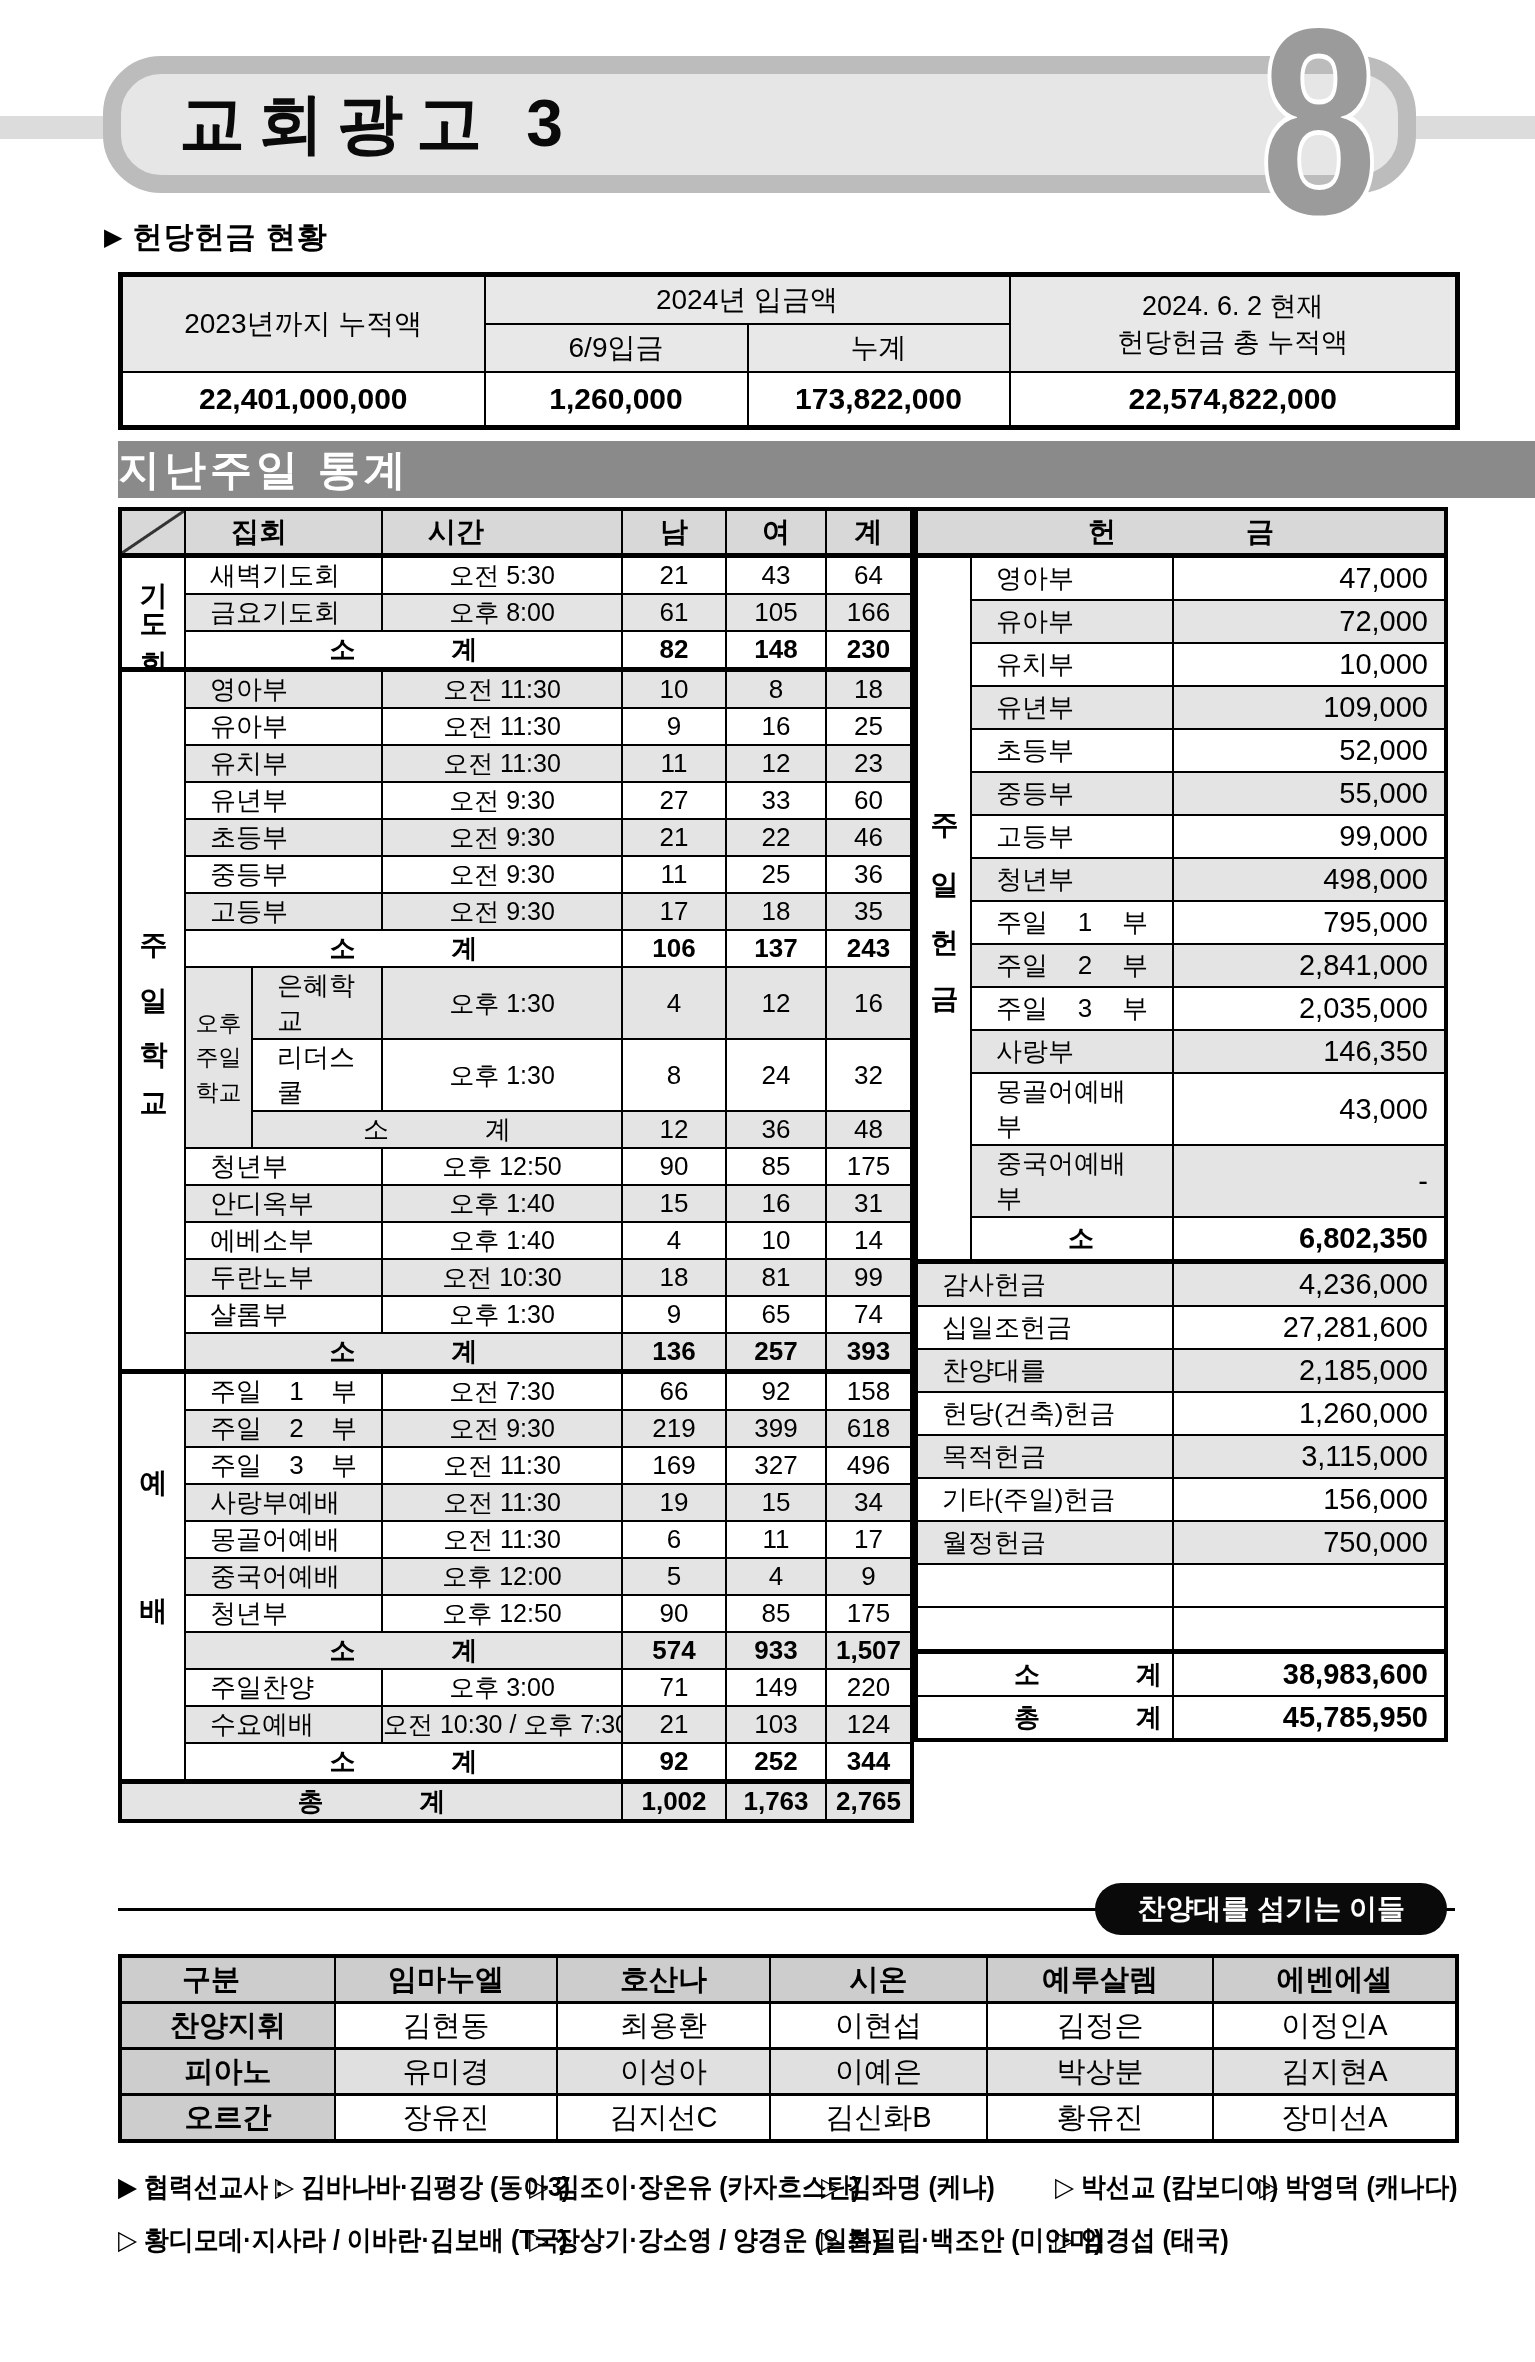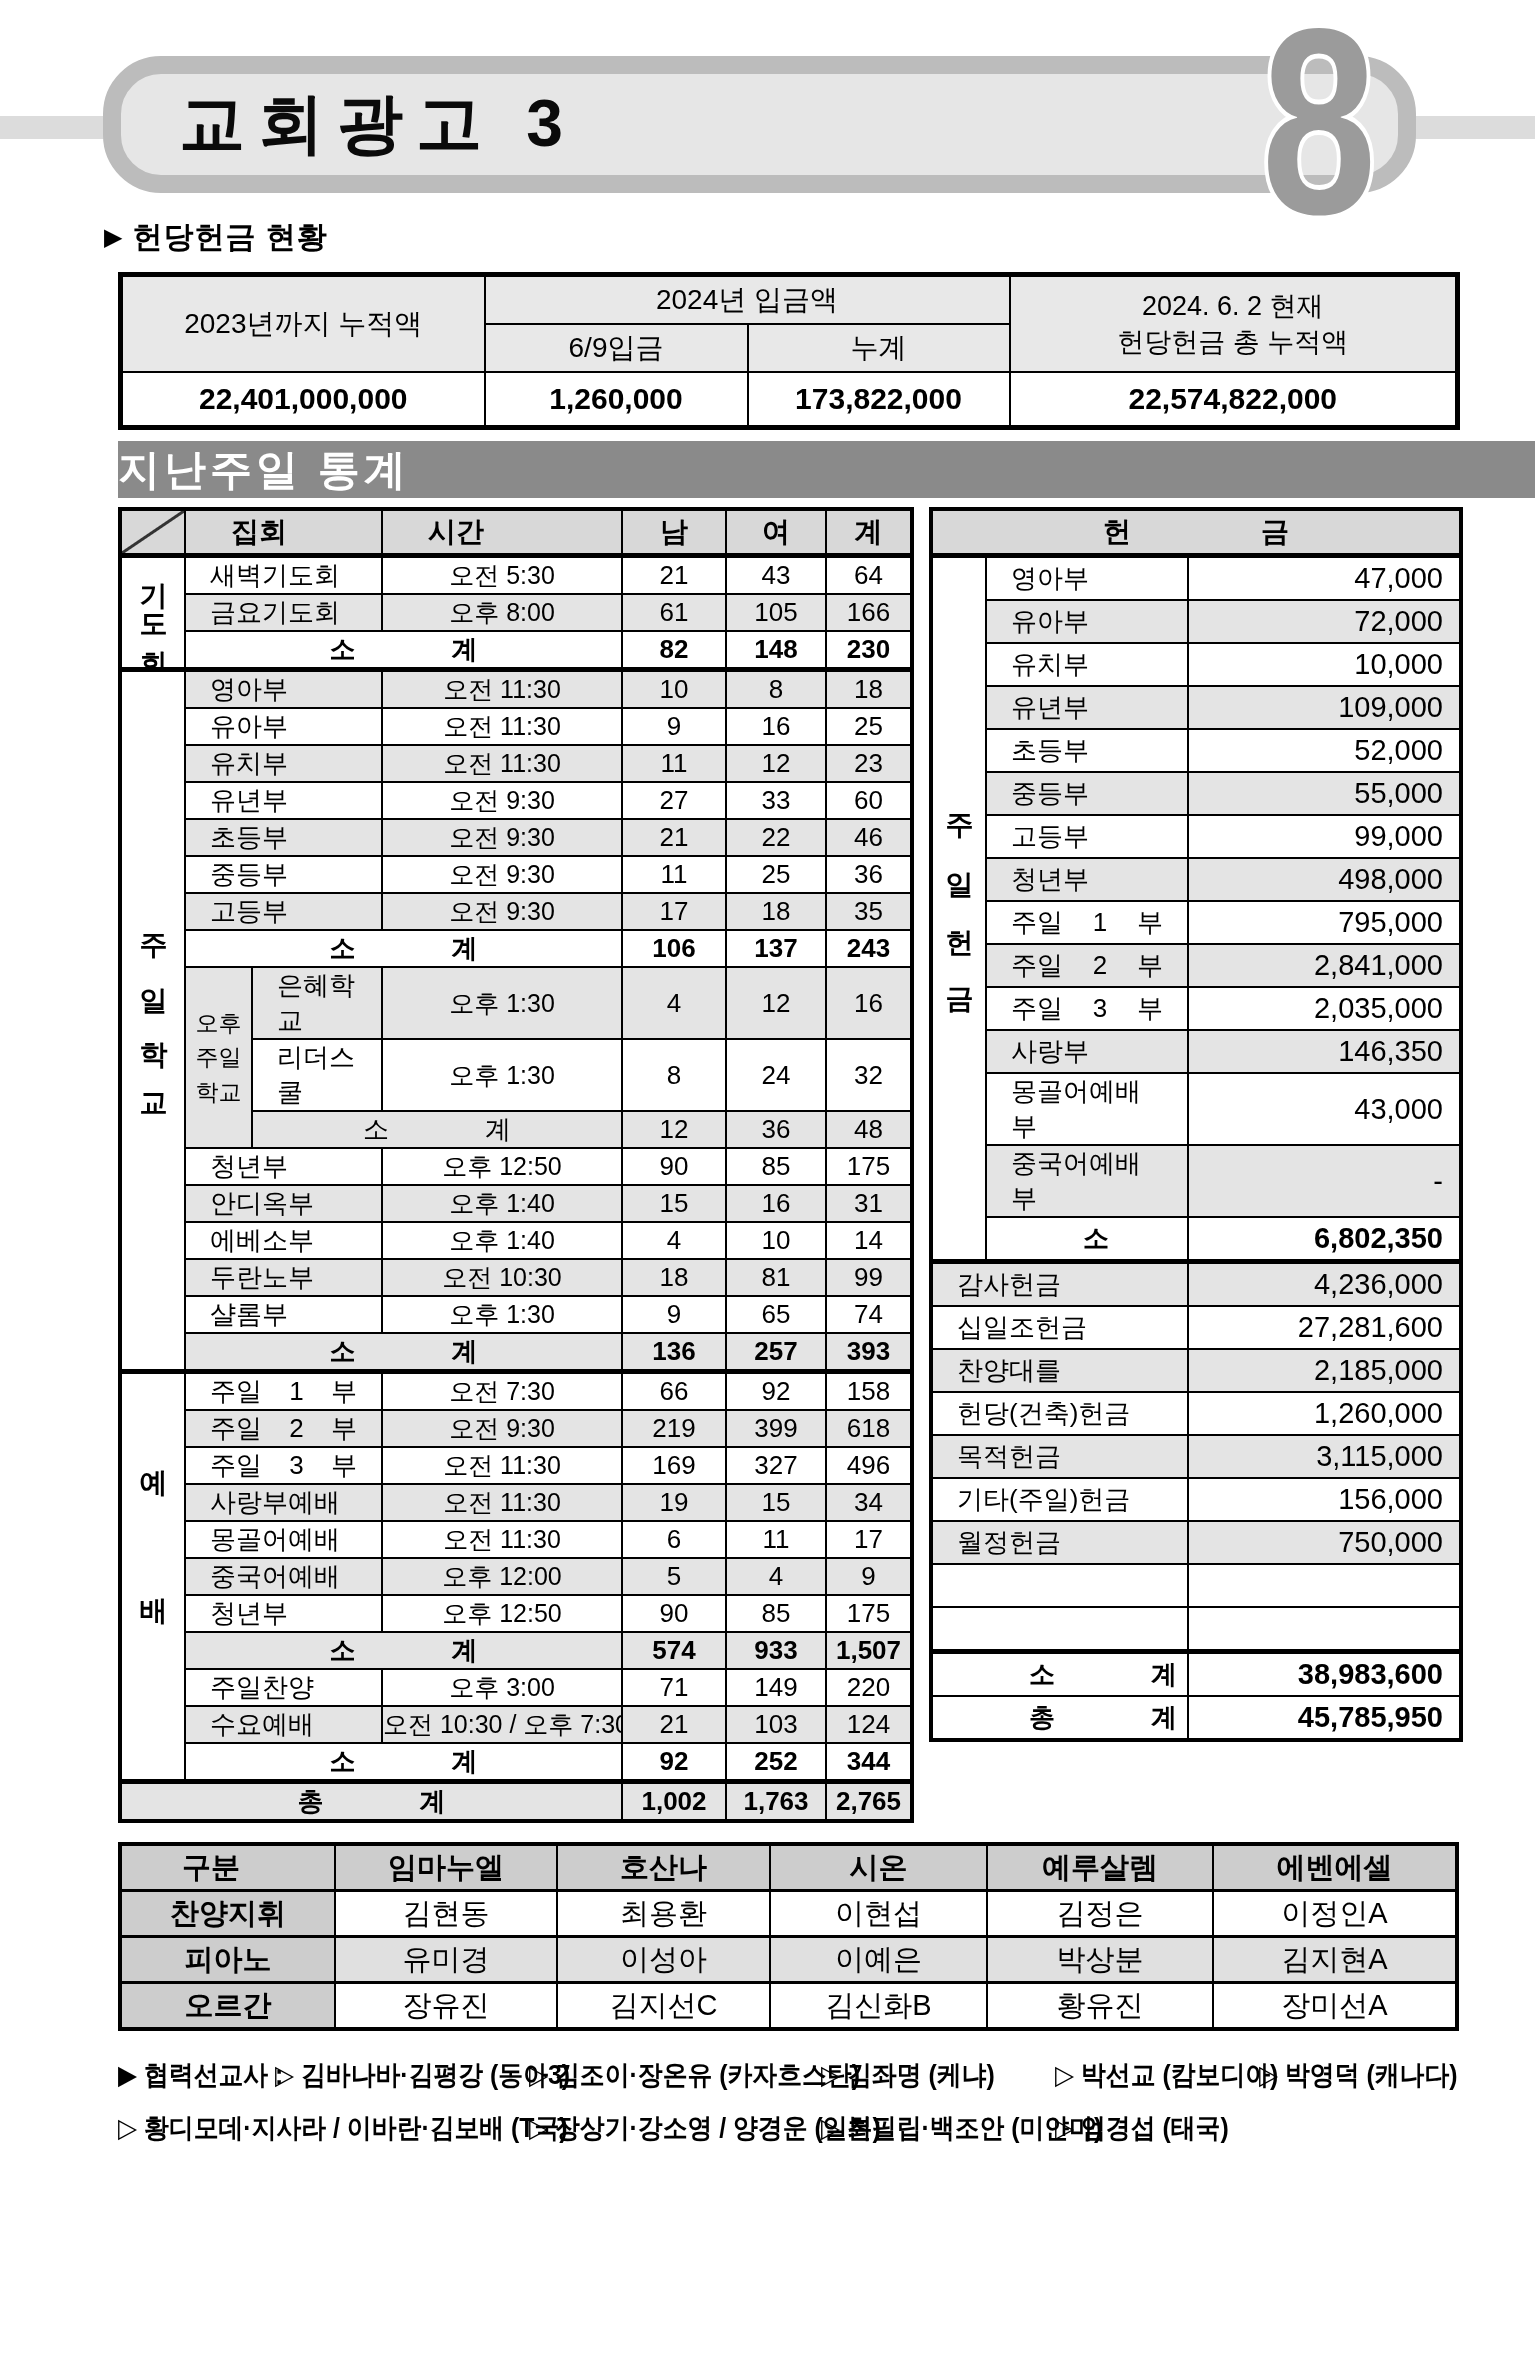--- a/index.html
+++ b/index.html
@@ -33,21 +33,21 @@
   
   .t1{width:1337px;margin-top:16px;border:5px solid #000;}
   .t1 th{height:46px;font-size:28px;background:#e8e8e8;text-align:center;}
   .t1 td{height:52px;font-size:30px;font-weight:700;text-align:center;}
   .t1 .two{font-size:27px;line-height:1.35;}
   
   .stats-title{margin-top:11px;width:1442px;height:57px;line-height:57px;background:#8a8a8a;
                color:#fff;font-size:42px;font-weight:700;letter-spacing:4px;}
   .stats-wrap{display:flex;margin-top:9px;align-items:flex-start;}
   .t-left{width:792px;border:4px solid #000;}
-  .t-right{width:530px;margin-left:15px;border:4px solid #000;}
+  .t-right{width:530px;border:4px solid #000;}
   .t-left thead th,.t-right thead th{height:42px;border-bottom-width:5px;font-size:28px;}
   .t-left tbody td,.t-left tbody th{height:34px;}
   .t-right tbody td,.t-right tbody th{height:41px;}
   .t-left td.time{text-align:center;font-size:25px;white-space:nowrap;}
   .vlab{writing-mode:vertical-rl;text-orientation:upright;text-align:center;vertical-align:middle;
         font-weight:700;font-size:28px;letter-spacing:6px;background:#fff;}
   .vlab-school{letter-spacing:26px;}
   .vlab-worship{letter-spacing:100px;}
   .vlab-offering{letter-spacing:30px;}
   .afn{background:#e4e4e4;text-align:center;font-size:23px;line-height:1.5;vertical-align:middle;}
@@ -492,20 +492,24 @@
             <td class="amt">38,983,600</td>
           </tr>
           <tr class="b">
             <td colspan="2" class="spread">총계</td>
             <td class="amt">45,785,950</td>
           </tr>
         </tbody>
       </table>
     </div>
 
+    <div class="rule-row choir-rule">
+      <div class="rule"></div>
+      <span class="badge">찬양대를 섬기는 이들</span>
+    </div>
 
     <table class="t-choir">
       <colgroup>
           <col style="width:215px">
           <col style="width:222px">
           <col style="width:213px">
           <col style="width:217px">
           <col style="width:226px">
           <col style="width:244px">
         </colgroup>

